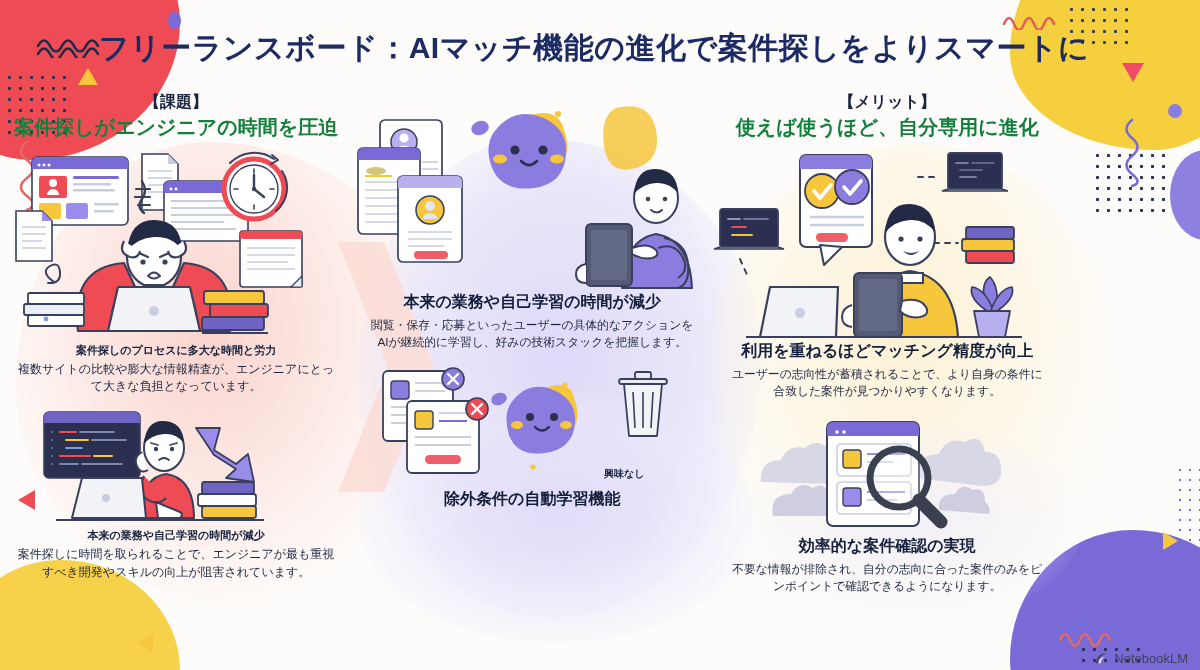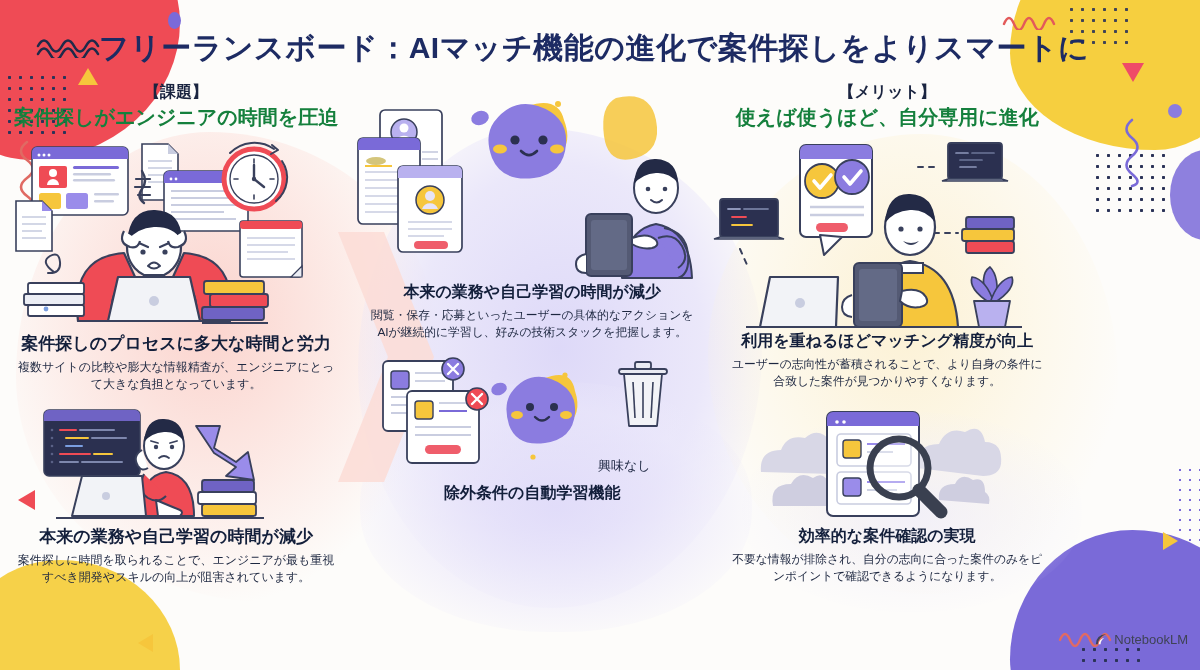--- a/index.html
+++ b/index.html
@@ -101,21 +101,21 @@
     position: absolute; left: 0; right: 12px; top: 28px;
     text-align: center;
     font-size: 30px; font-weight: bold;
     color: #1d2b63;
     letter-spacing: .5px;
     white-space: nowrap;
   }
 
   
   .cols {
-    position: absolute; left: 0; top: 82px; width: 952px; height: 560px;
+    position: absolute; left: 0; top: 92px; width: 952px; height: 560px;
     display: flex;
   }
   .col { position: relative; width: 400px; height: 100%; }
 
   .col-head {
     position: relative; z-index: 4;
     text-align: center; padding: 0 14px;
   }
   .col-kicker {
     font-size: 16px; font-weight: bold; color: #1a2440;
@@ -160,38 +160,38 @@
 
   .panel {
     position: relative; z-index: 3;
     display: flex; flex-direction: column; align-items: center;
   }
   .art { display: block; }
   .cap {
     text-align: center; padding: 0 16px; margin-top: 2px;
   }
   .cap-h {
-    font-size: 17px; font-weight: bold; color: #131f3b;
+    font-size: 11px; font-weight: bold; color: #131f3b;
     line-height: 1.3; white-space: nowrap;
   }
   .cap-p {
     font-size: 12px; color: #1d2740; line-height: 1.45;
     margin-top: 4px; font-weight: 500;
   }
   .cap-h-sm { font-size: 16px; }
   .cap-p-sm { font-size: 11.8px; }
 
   .trash-label {
-    font-size: 13px; font-weight: normal; color: #1b2540;
+    font-size: 10px; font-weight: bold; color: #1b2540;
     text-align: left; margin-top: 2px;
   }
 
   
   .wm {
-    position: absolute; right: 12px; bottom: 23px; z-index: 20;
+    position: absolute; right: 12px; bottom: 4px; z-index: 20;
     display: flex; align-items: center; gap: 5px;
     color: #3f4355; font-size: 13px;
   }
 </style>
 </head>
 <body>
 
 <div class="stage">
 
   <div class="deco blob-red-tl"></div>

